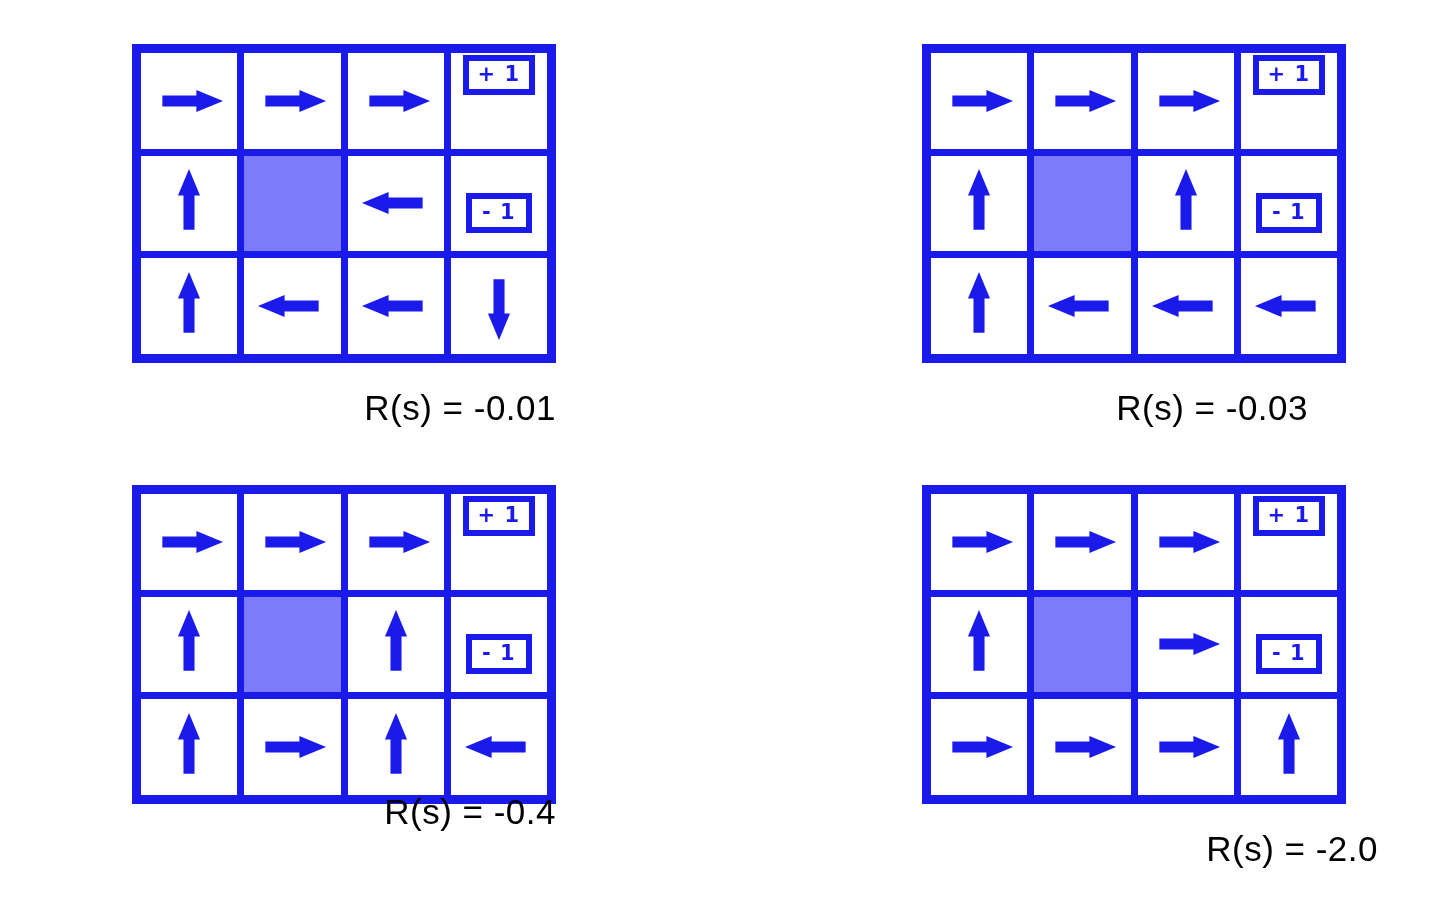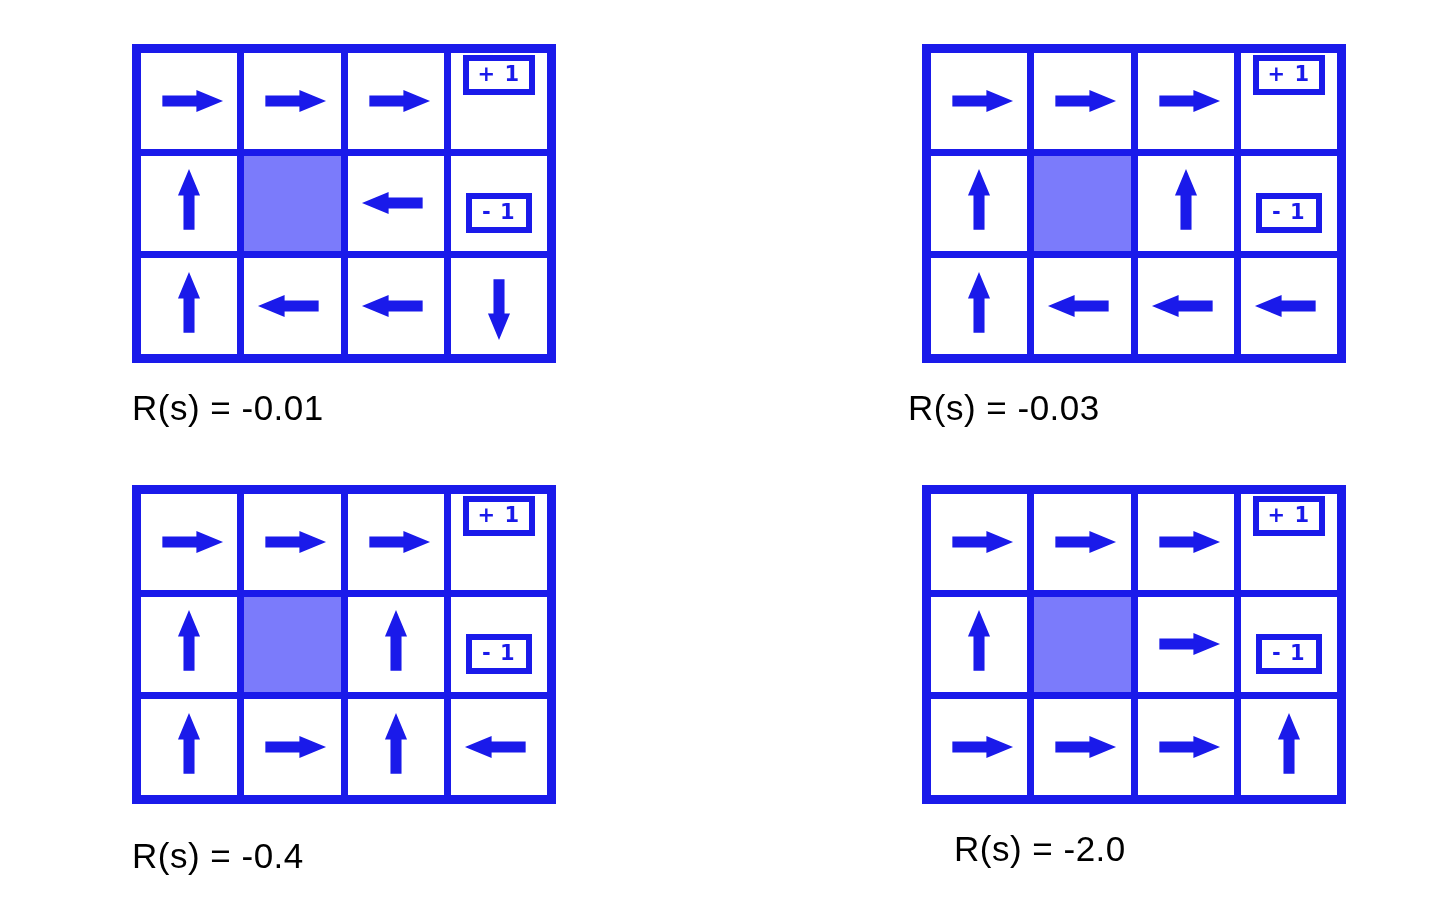--- a/index.html
+++ b/index.html
@@ -62,36 +62,36 @@
     align-items: center;
     justify-content: center;
     min-width: 66px;
   }
   .terminal.plus { margin-top: -52px; }
   .terminal.minus { margin-top: 20px; }
 
   .caption {
     position: absolute;
     width: 424px;
-    text-align: left;
+    text-align: right;
     font-family: "Liberation Sans", sans-serif;
     font-size: 35px;
     color: #000000;
     letter-spacing: 0.5px;
   }
 
   
   #board-0 { left: 132px; top: 44px; }
   #board-1 { left: 922px; top: 44px; }
   #board-2 { left: 132px; top: 485px; }
   #board-3 { left: 922px; top: 485px; }
 
   #caption-0 { left: 132px; top: 388px; }
-  #caption-1 { left: 908px; top: 388px; }
-  #caption-2 { left: 132px; top: 836px; }
+  #caption-1 { left: 884px; top: 388px; }
+  #caption-2 { left: 132px; top: 792px; }
   #caption-3 { left: 954px; top: 829px; }
 </style>
 </head>
 <body>
 
 <div id="panels-root">
     <div class="board" id="board-0">
       <div class="grid">
         <div class="cell">
           <span>

